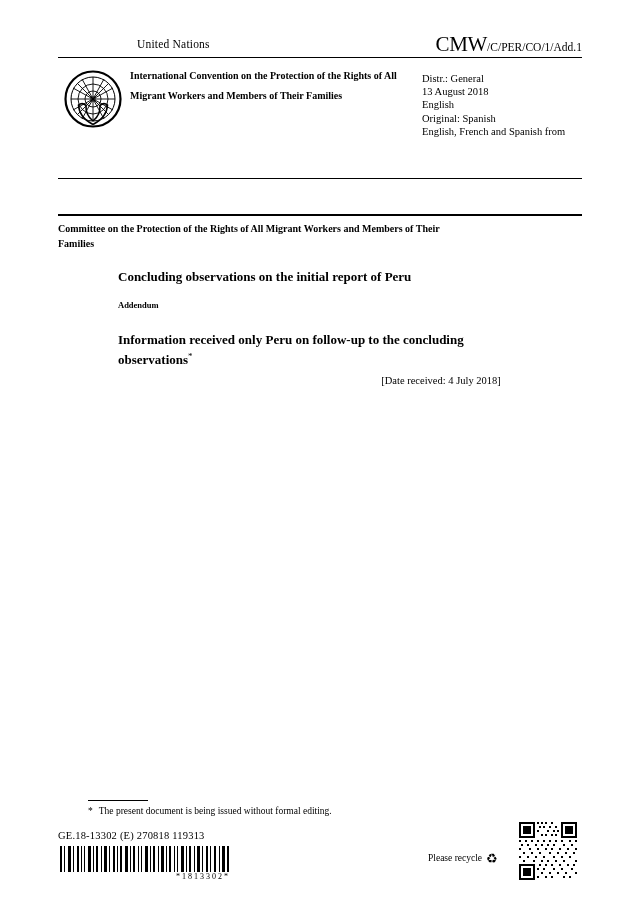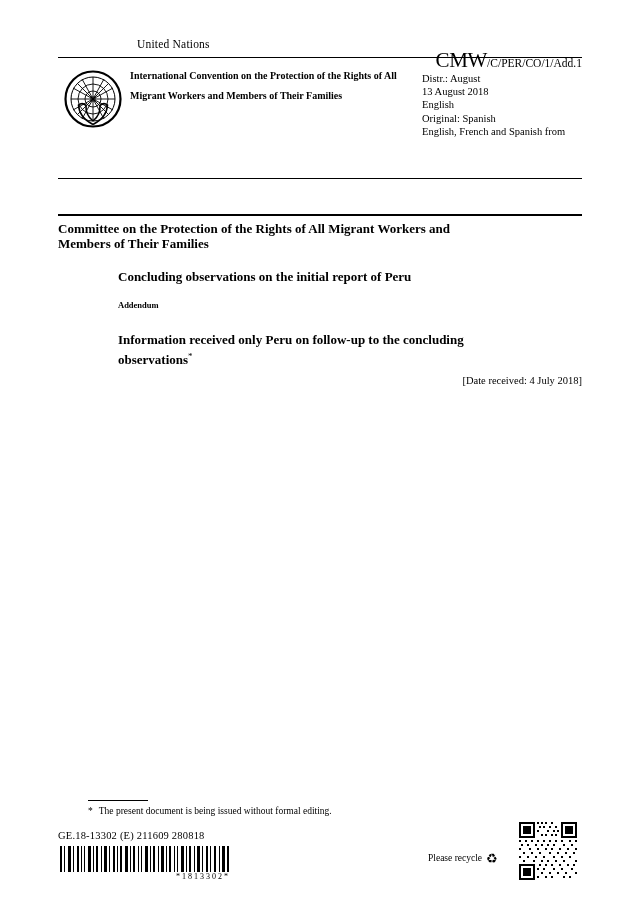--- a/index.html
+++ b/index.html
@@ -104,21 +104,21 @@
     background: #000;
   }
 
   
   .committee {
     position: absolute;
     left: 58px;
     top: 222px;
     width: 420px;
     font-weight: bold;
-    font-size: 13px;
+    font-size: 10px;
     line-height: 14.5px;
   }
 
   .doc-title {
     position: absolute;
     left: 118px;
     top: 269px;
     width: 460px;
     font-weight: bold;
     font-size: 13px;
@@ -145,21 +145,21 @@
     font-weight: normal;
     font-size: 9px;
     vertical-align: super;
   }
 
   .date-received {
     position: absolute;
     left: 300px;
     top: 375px;
     width: 282px;
-    text-align: right;
+    text-align: center;
     font-size: 10.5px;
   }
 
   
   .footnote-rule {
     position: absolute;
     left: 88px;
     top: 800px;
     width: 60px;
     height: 1px;
@@ -227,21 +227,21 @@
 </style>
 </head>
 <body>
 
 <div class="page">
 
   <div class="header-top-rule"></div>
 
   <div class="un-label">United Nations</div>
 
-  <div class="symbol-line" style="left:58px; width:524px;margin-top:16px;">
+  <div class="symbol-line" style="left:58px; width:524px;">
     <span class="symbol-main">CMW</span><span class="symbol-rest">/C/PER/CO/1/Add.1</span>
   </div>
 
   <div class="emblem">
     <svg width="58" height="58" viewBox="0 0 58 58">
       <circle cx="29" cy="29" r="27.5" fill="none" stroke="#000" stroke-width="2.2"></circle>
       <circle cx="29" cy="29" r="22" fill="none" stroke="#000" stroke-width="1"></circle>
       <circle cx="29" cy="29" r="15" fill="none" stroke="#000" stroke-width="0.9"></circle>
       <circle cx="29" cy="29" r="8" fill="none" stroke="#000" stroke-width="0.9"></circle>
       <circle cx="29" cy="29" r="2.2" fill="none" stroke="#000" stroke-width="0.9"></circle>
@@ -258,21 +258,21 @@
       <g fill="none" stroke="#000" stroke-width="1.6">
         <path d="M29 54.5 C20 50 15 43 14.5 35 C17 33 20 33.6 22 35.4 C21.6 41 24 47 29 51"></path>
         <path d="M29 54.5 C38 50 43 43 43.5 35 C41 33 38 33.6 36 35.4 C36.4 41 34 47 29 51"></path>
       </g>
     </svg>
   </div>
 
   <div class="title-block">International Convention on the Protection of the Rights of All Migrant Workers and Members of Their Families</div>
 
   <div class="meta-block">
-    <div>Distr.: August</div>
+    <div>Distr.: General</div>
     <div>13 August 2018</div>
     <div>English</div>
     <div>Original: Spanish</div>
     <div>English, French and Spanish from</div>
   </div>
 
   <div class="header-bottom-rule"></div>
   <div class="header-bottom-rule2"></div>
 
   <div class="committee">Committee on the Protection of the Rights of All Migrant Workers and Members of Their Families</div>
@@ -285,21 +285,21 @@
     <span>Information received only Peru on follow-up to the concluding observations</span><span class="star">*</span>
   </div>
 
   <div class="date-received">[Date received: 4 July 2018]</div>
 
   <div class="footnote-rule"></div>
   <div class="footnote">
     <span class="fn-star">*</span><span>The present document is being issued without formal editing.</span>
   </div>
 
-  <div class="job-number">GE.18-13302  (E)    211609    280818</div>
+  <div class="job-number">GE.18-13302  (E)    270818    119313</div>
 
   <div class="barcode">
     <svg width="172" height="26" viewBox="0 0 172 26">
       <rect x="0" y="0" width="172" height="26" fill="#fff"></rect>
       <g fill="#000">
         <rect x="2" y="0" width="2" height="26"></rect>
           <rect x="6" y="0" width="1" height="26"></rect>
         <rect x="10" y="0" width="3" height="26"></rect>
           <rect x="15" y="0" width="1" height="26"></rect>
         <rect x="19" y="0" width="2" height="26"></rect>

